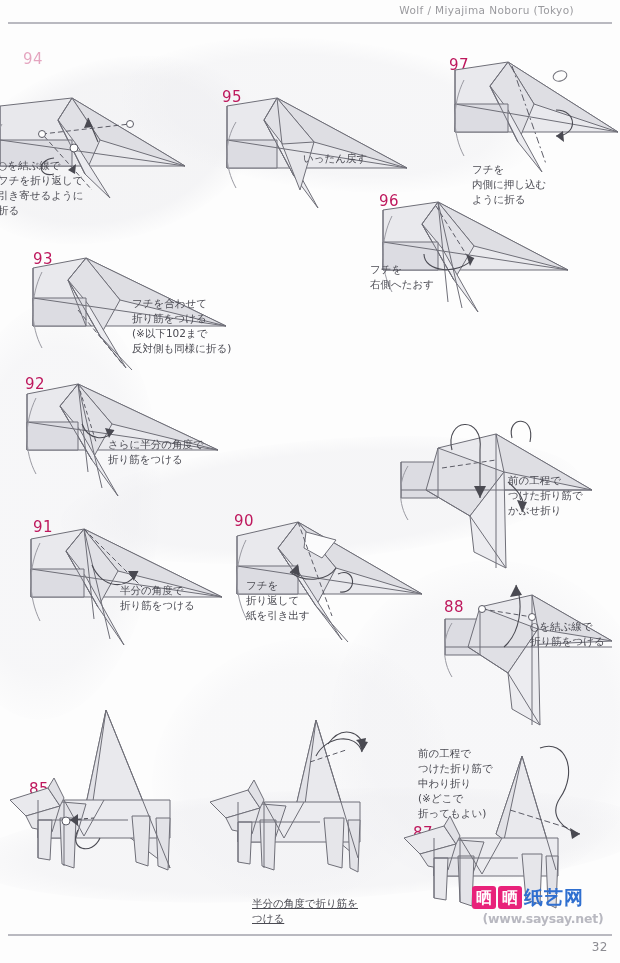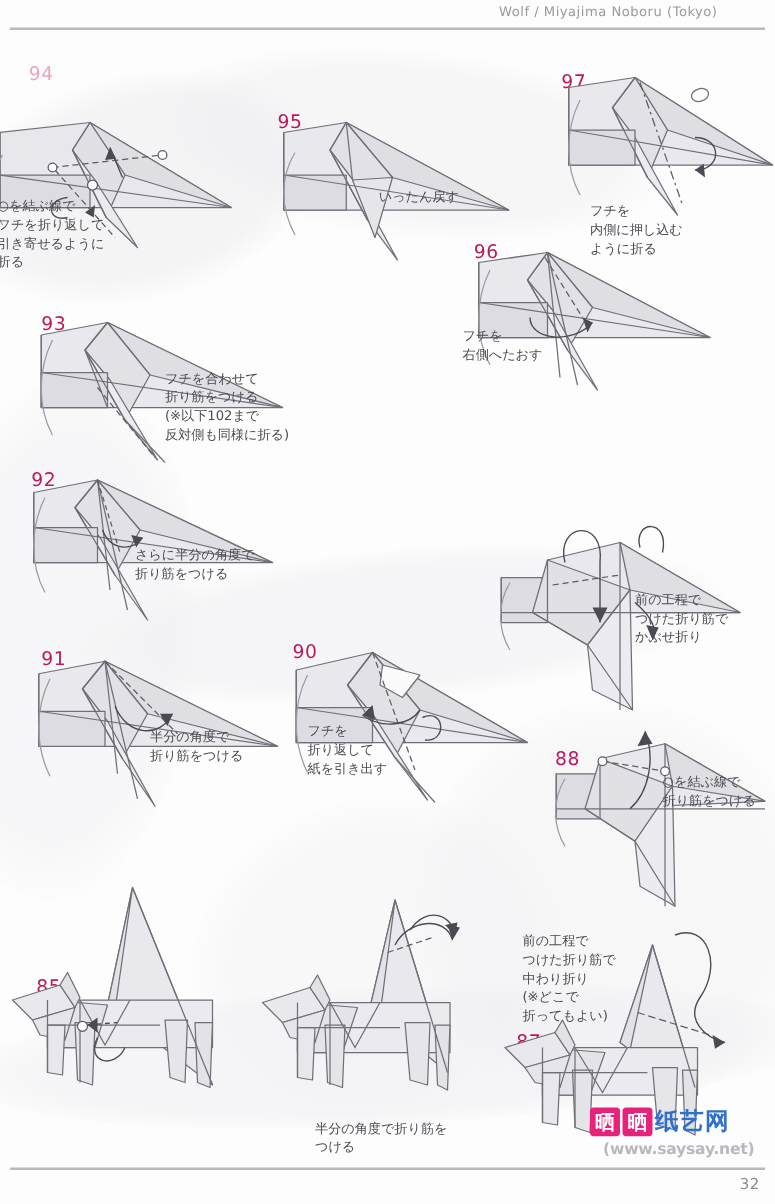--- a/index.html
+++ b/index.html
@@ -494,21 +494,21 @@
         <path d="M102,44 L138,32"></path>
       </g>
       <g fill="none" stroke="#4a4a52" stroke-width="1.1">
         <path d="M108,38 C118,18 148,14 154,34"></path>
         <path d="M120,26 C134,6 154,14 156,30"></path>
       </g>
       <polygon points="154,34 150,22 160,24" fill="#4a4a52"></polygon>
       <polygon points="156,30 148,22 158,20" fill="#4a4a52"></polygon>
     </svg>
   </div>
-  <div class="caption" style="left:252px;top:896px;">半分の角度で折り筋を
+  <div class="caption" style="left:252px;top:896px;text-decoration:underline;">半分の角度で折り筋を
 つける</div>
 
   <div class="stepnum" style="left:392px;top:824px;">87</div>
   <div class="fig" style="left:400px;top:742px;">
     <svg width="215" height="200" viewBox="0 0 215 200">
       <g fill="#e4e4e8" stroke="#6f6f78" stroke-width="1" stroke-linejoin="round">
         <polygon points="122,14 156,128 96,92" fill="#e9e9ed"></polygon>
         <polygon points="122,14 96,92 104,98" fill="#e2e2e7"></polygon>
         <polygon points="34,96 158,96 158,134 34,134" fill="#ebebef"></polygon>
         <polygon points="34,96 84,100 72,134 34,134" fill="#e3e3e8"></polygon>

